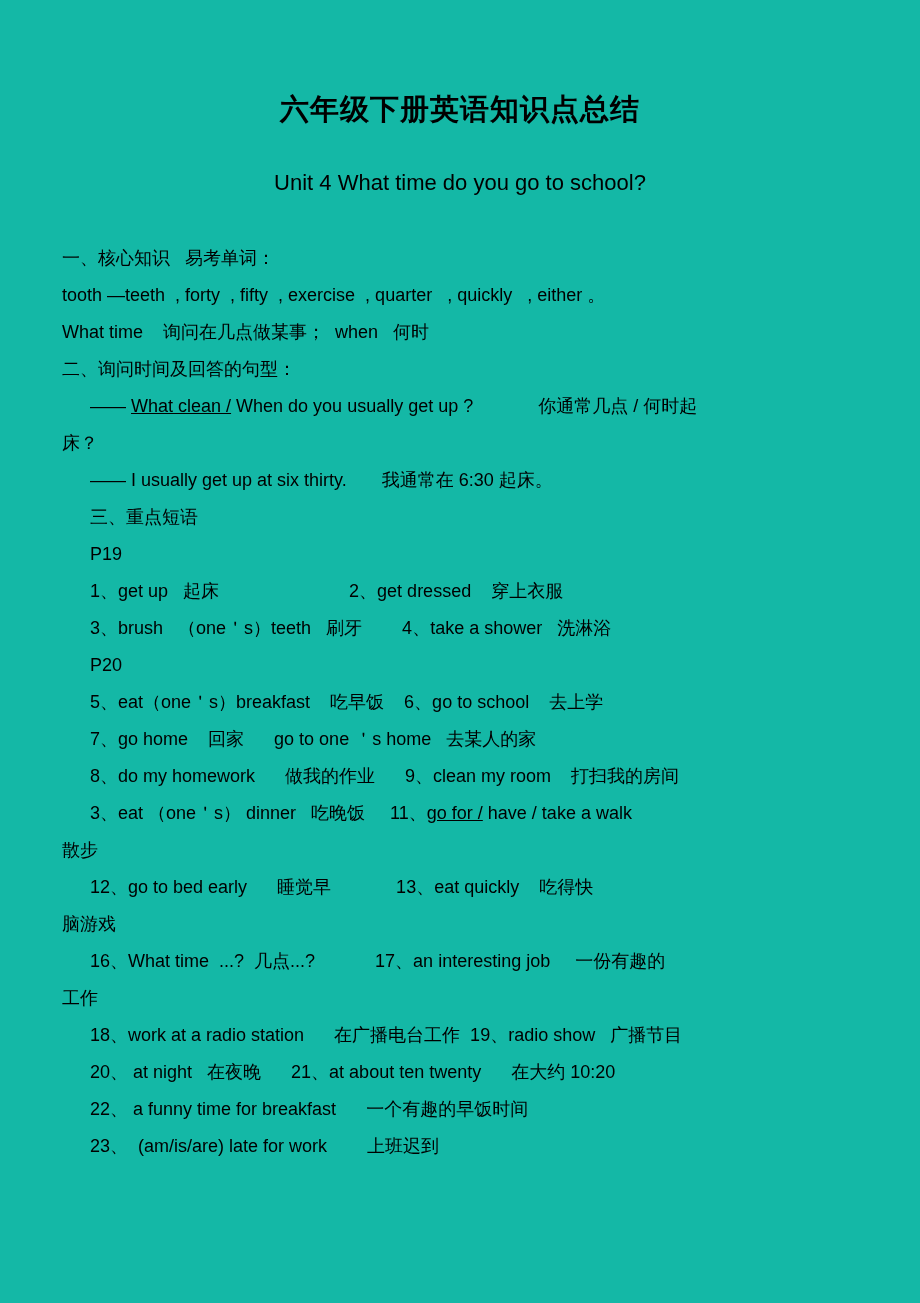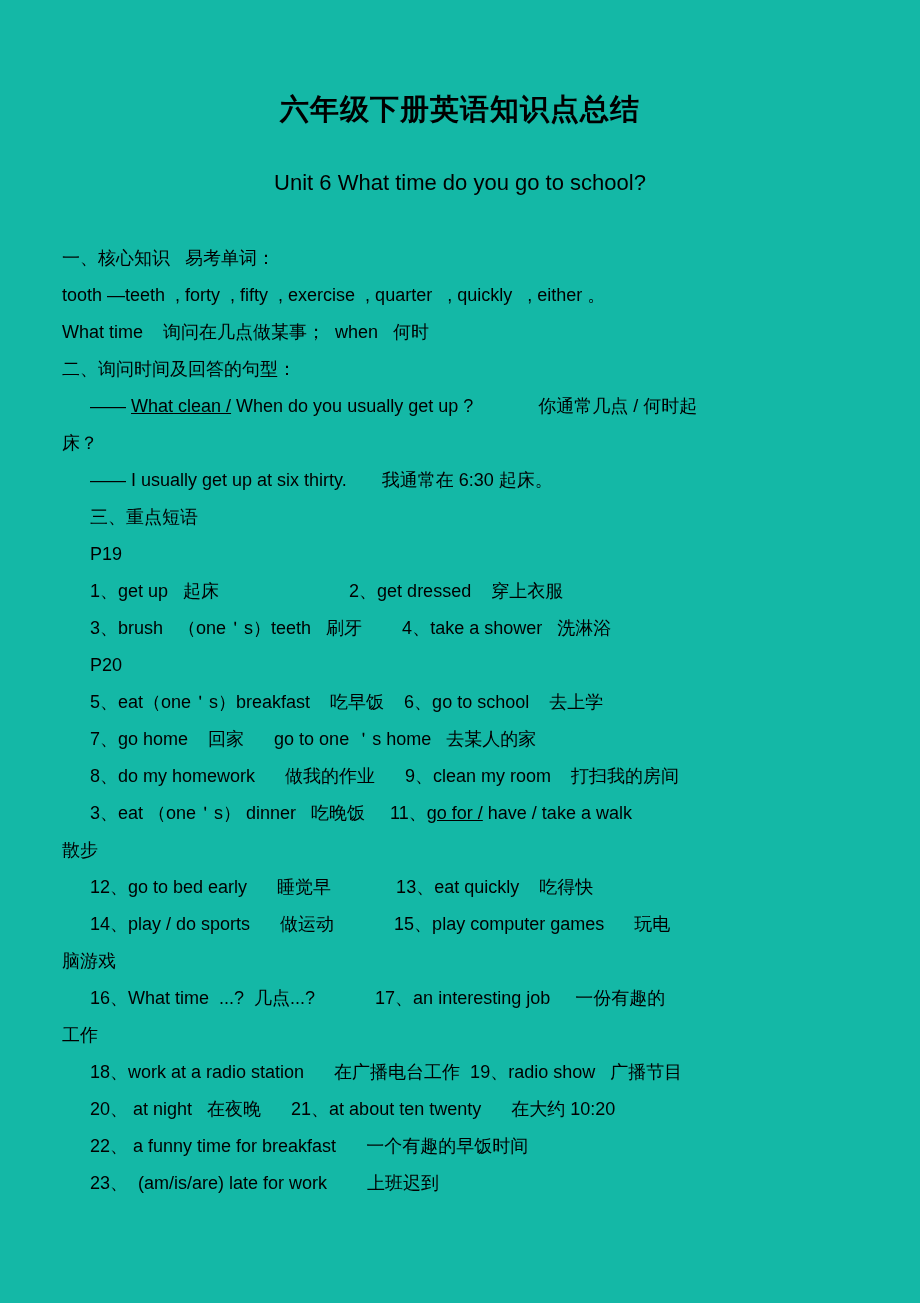--- a/index.html
+++ b/index.html
@@ -56,21 +56,21 @@
     text-decoration: underline;
   }
 </style>
 </head>
 <body>
 
 <div class="page">
 
   <h1 class="doc-title">六年级下册英语知识点总结</h1>
 
-  <h2 class="doc-subtitle">Unit 6 What time do you go to school?</h2>
+  <h2 class="doc-subtitle">Unit 4 What time do you go to school?</h2>
 
   <div class="body-block">
 
     <div class="line">一、核心知识   易考单词：</div>
 
     <div class="line">tooth —teeth  , forty  , fifty  , exercise  , quarter   , quickly   , either 。</div>
 
     <div class="line">What time    询问在几点做某事；  when   何时</div>
 
     <div class="line">二、询问时间及回答的句型：</div>
@@ -96,21 +96,20 @@
     <div class="line indent">7、go home    回家      go to one ＇s home   去某人的家</div>
 
     <div class="line indent">8、do my homework      做我的作业      9、clean my room    打扫我的房间</div>
 
     <div class="line indent"><span>3、eat （one＇s） dinner   吃晚饭     11、</span><span class="u">go for /</span><span> have / take a walk</span></div>
 
     <div class="line">散步</div>
 
     <div class="line indent">12、go to bed early      睡觉早             13、eat quickly    吃得快</div>
 
-    <div class="line indent">14、play / do sports      做运动            15、play computer games      玩电</div>
 
     <div class="line">脑游戏</div>
 
     <div class="line indent">16、What time  ...?  几点...?            17、an interesting job     一份有趣的</div>
 
     <div class="line">工作</div>
 
     <div class="line indent">18、work at a radio station      在广播电台工作  19、radio show   广播节目</div>
 
     <div class="line indent">20、 at night   在夜晚      21、at about ten twenty      在大约 10:20</div>

